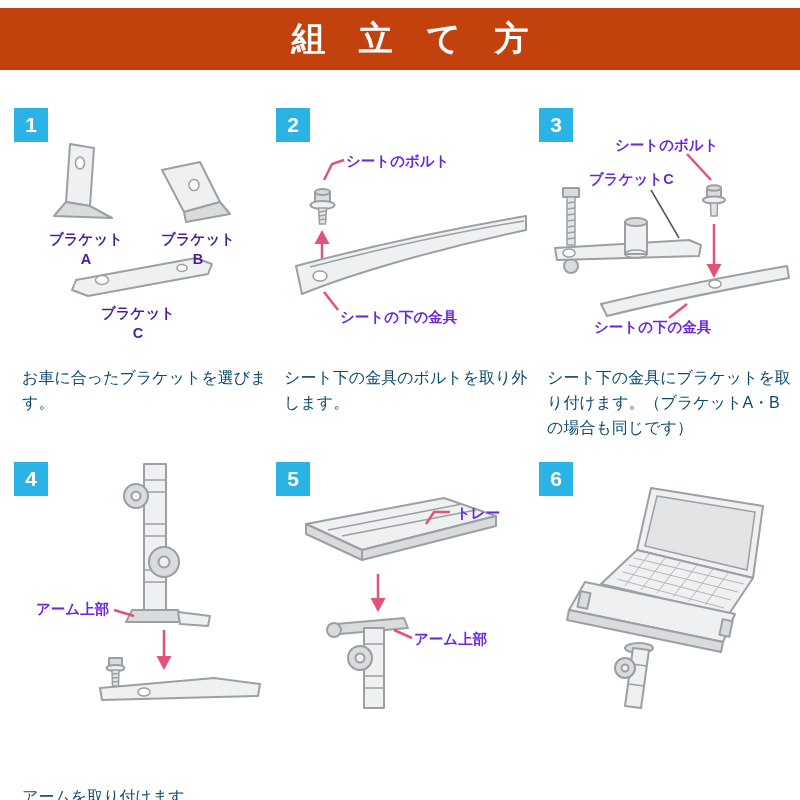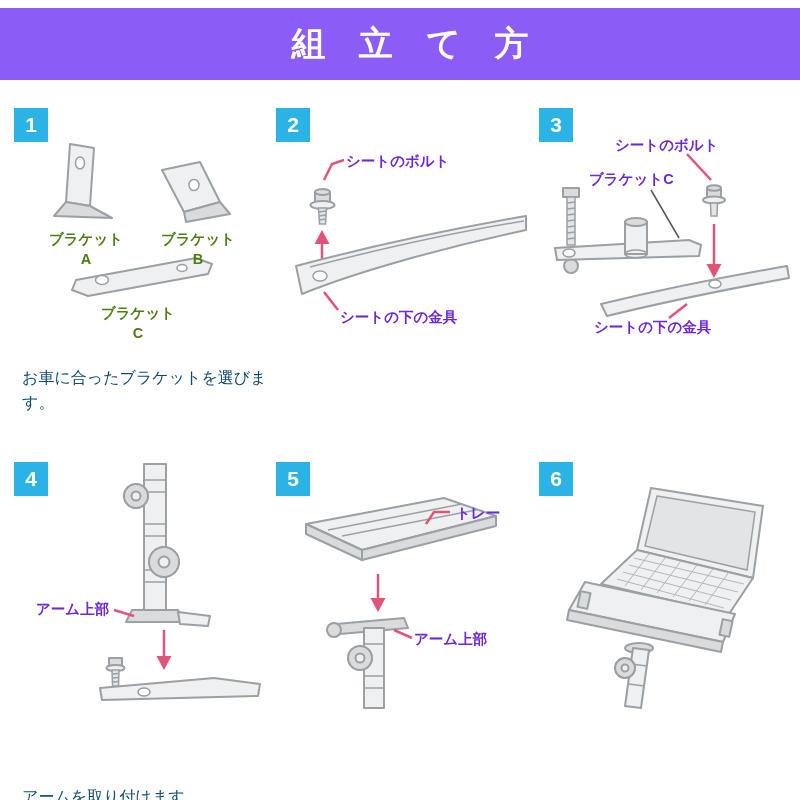--- a/index.html
+++ b/index.html
@@ -1,39 +1,39 @@
 <!DOCTYPE html>
 <html><head>
 <meta charset="utf-8">
 <style>
   * { margin:0; padding:0; box-sizing:border-box; }
   html,body { width:800px; height:800px; }
   body { background:#ffffff; font-family:"Liberation Sans","DejaVu Sans",sans-serif; position:relative; overflow:hidden; color:#333; }
 
-  .header { position:absolute; top:8px; left:0; width:800px; height:72px; background:#8b5cf6;
+  .header { position:absolute; top:8px; left:0; width:800px; height:62px; background:#c2410c;
             display:flex; align-items:center; justify-content:center;padding-left:20px; }
   .header .title { color:#fff; font-size:34px; font-weight:bold; letter-spacing:12px; text-indent:12px; }
 
   .cell  { position:absolute; width:252px; height:346px; }
   .c1 { left:14px;  top:108px; }
   .c2 { left:276px; top:108px; }
   .c3 { left:539px; top:108px; }
   .c4 { left:14px;  top:462px; }
   .c5 { left:276px; top:462px; }
   .c6 { left:539px; top:462px; }
 
   .badge { position:absolute; left:0; top:0; width:34px; height:34px; background:#2bb3e5; color:#fff;
            font-weight:bold; font-size:21px; display:flex; align-items:center; justify-content:center; z-index:3; }
   .illus { position:absolute; left:0; top:0; width:252px; height:252px; }
   .illus svg { position:absolute; left:0; top:0; }
   .caption { position:absolute; left:8px; top:258px; width:248px; font-size:16px; line-height:1.55; color:#0c4a6e; }
   .row2 .caption { top:284px;margin-top:39px; }
 
   .plabel { position:absolute; font-weight:bold; font-size:14.5px; color:#6d28d9; white-space:nowrap; z-index:2; }
-  .blabel { position:absolute; font-weight:bold; font-size:14.5px; color:#4d7c0f; text-align:center; line-height:1.35; z-index:2; }
+  .blabel { position:absolute; font-weight:bold; font-size:14.5px; color:#4c1d95; text-align:center; line-height:1.35; z-index:2; }
 
   svg .m    { fill:#eef0f1; stroke:#9aa0a4; stroke-width:2; stroke-linejoin:round; }
   svg .m2   { fill:#d9dbdc; stroke:#9aa0a4; stroke-width:2; stroke-linejoin:round; }
   svg .scr  { fill:#e3e5e6; stroke:#9aa0a4; stroke-width:1.5; }
   svg .ln   { fill:none; stroke:#9aa0a4; stroke-width:1.5; }
   svg .dk   { fill:none; stroke:#555555; stroke-width:1.5; }
   svg .hole { fill:#ffffff; stroke:#9aa0a4; stroke-width:1.5; }
   svg .pk   { fill:none; stroke:#e35379; stroke-width:2.5; }
   svg .pkf  { fill:#e35379; stroke:none; }
   svg .key  { fill:none; stroke:#b3b7ba; stroke-width:1; }
@@ -100,20 +100,21 @@
       <g>
         <path class="m" d="M20,158 C80,142 170,122 250,108 L250,122 C175,138 85,162 26,186 Z"></path>
         <path class="ln" d="M34,159 C100,142 180,124 248,113"></path>
         <ellipse class="hole" cx="44" cy="168" rx="7" ry="5"></ellipse>
       </g>
       <line class="pk" x1="62" y1="202" x2="48" y2="184"></line>
     </svg>
     <div class="plabel" style="left:70px;top:44px">シートのボルト</div>
     <div class="plabel" style="left:64px;top:200px">シートの下の金具</div>
   </div>
+  <p class="caption">シート下の金具のボルトを取り外します。</p>
 </div>
 
 <div class="cell c3">
   <div class="badge">3</div>
   <div class="illus">
     <svg width="252" height="252" viewBox="0 0 252 252">
       <line class="pk" x1="148" y1="46" x2="172" y2="72"></line>
       <line class="dk" x1="112" y1="82" x2="140" y2="130"></line>
       <g>
         <rect class="m2" x="168" y="80" width="14" height="11"></rect>
@@ -143,20 +144,21 @@
       <g>
         <path class="m" d="M62,196 C120,182 190,168 248,158 L250,170 C195,180 125,194 68,208 Z"></path>
         <ellipse class="hole" cx="176" cy="176" rx="6" ry="4"></ellipse>
       </g>
       <line class="pk" x1="130" y1="210" x2="148" y2="196"></line>
     </svg>
     <div class="plabel" style="left:76px;top:28px">シートのボルト</div>
     <div class="plabel" style="left:50px;top:62px">ブラケットC</div>
     <div class="plabel" style="left:55px;top:210px">シートの下の金具</div>
   </div>
+  <p class="caption">シート下の金具にブラケットを取り付けます。（ブラケットA・Bの場合も同じです）</p>
 </div>
 
 <div class="cell c4 row2">
   <div class="badge">4</div>
   <div class="illus">
     <svg width="252" height="252" viewBox="0 0 252 252">
       <g>
         <rect class="m" x="130" y="2" width="22" height="146"></rect>
         <path class="ln" d="M130,18 L152,18 M130,30 L152,30 M130,62 L152,62 M130,74 L152,74 M130,108 L152,108 M130,120 L152,120"></path>
         <circle class="m2" cx="122" cy="34" r="12"></circle>

